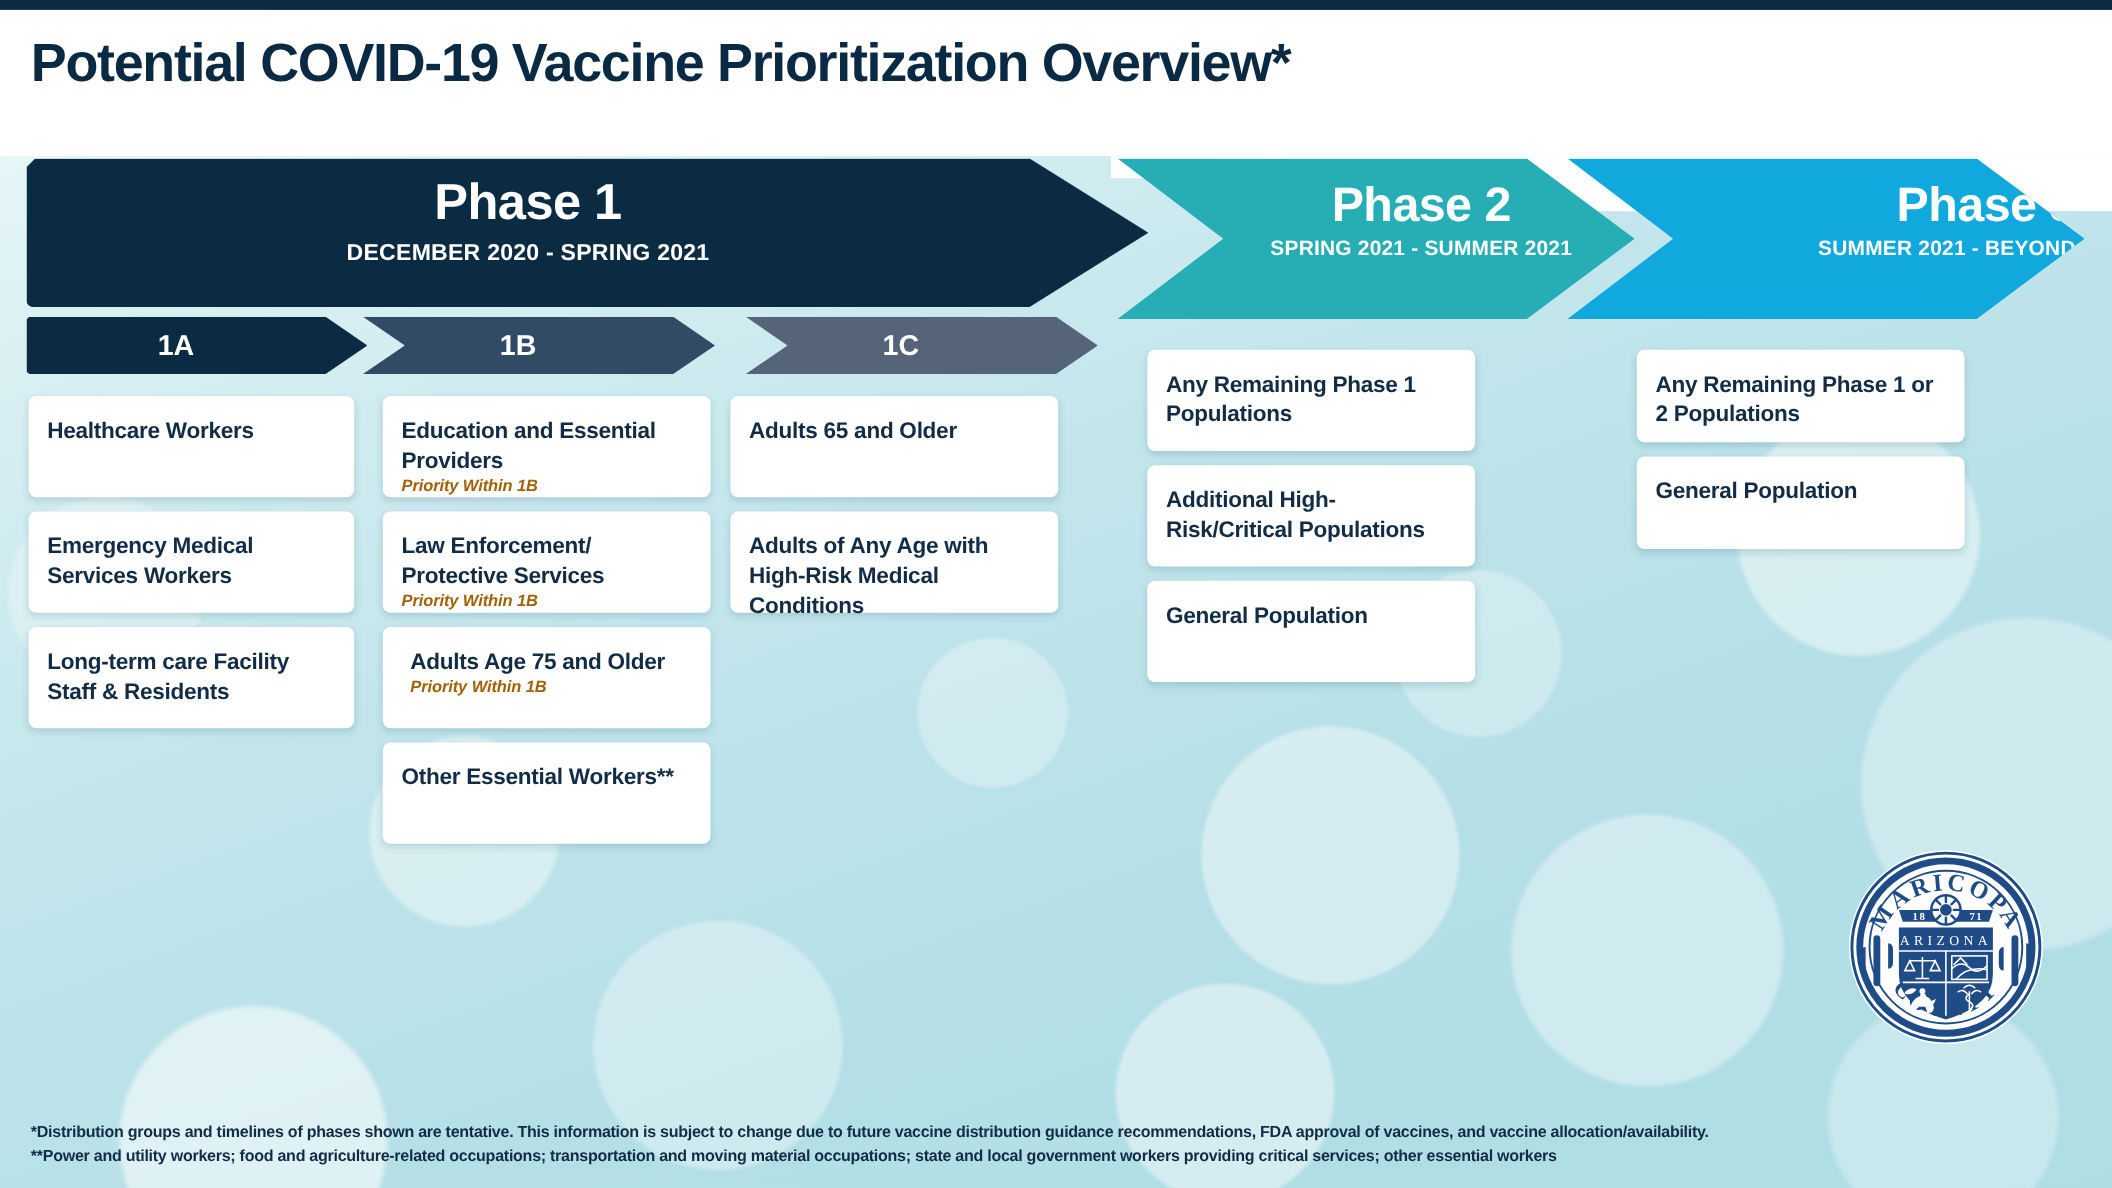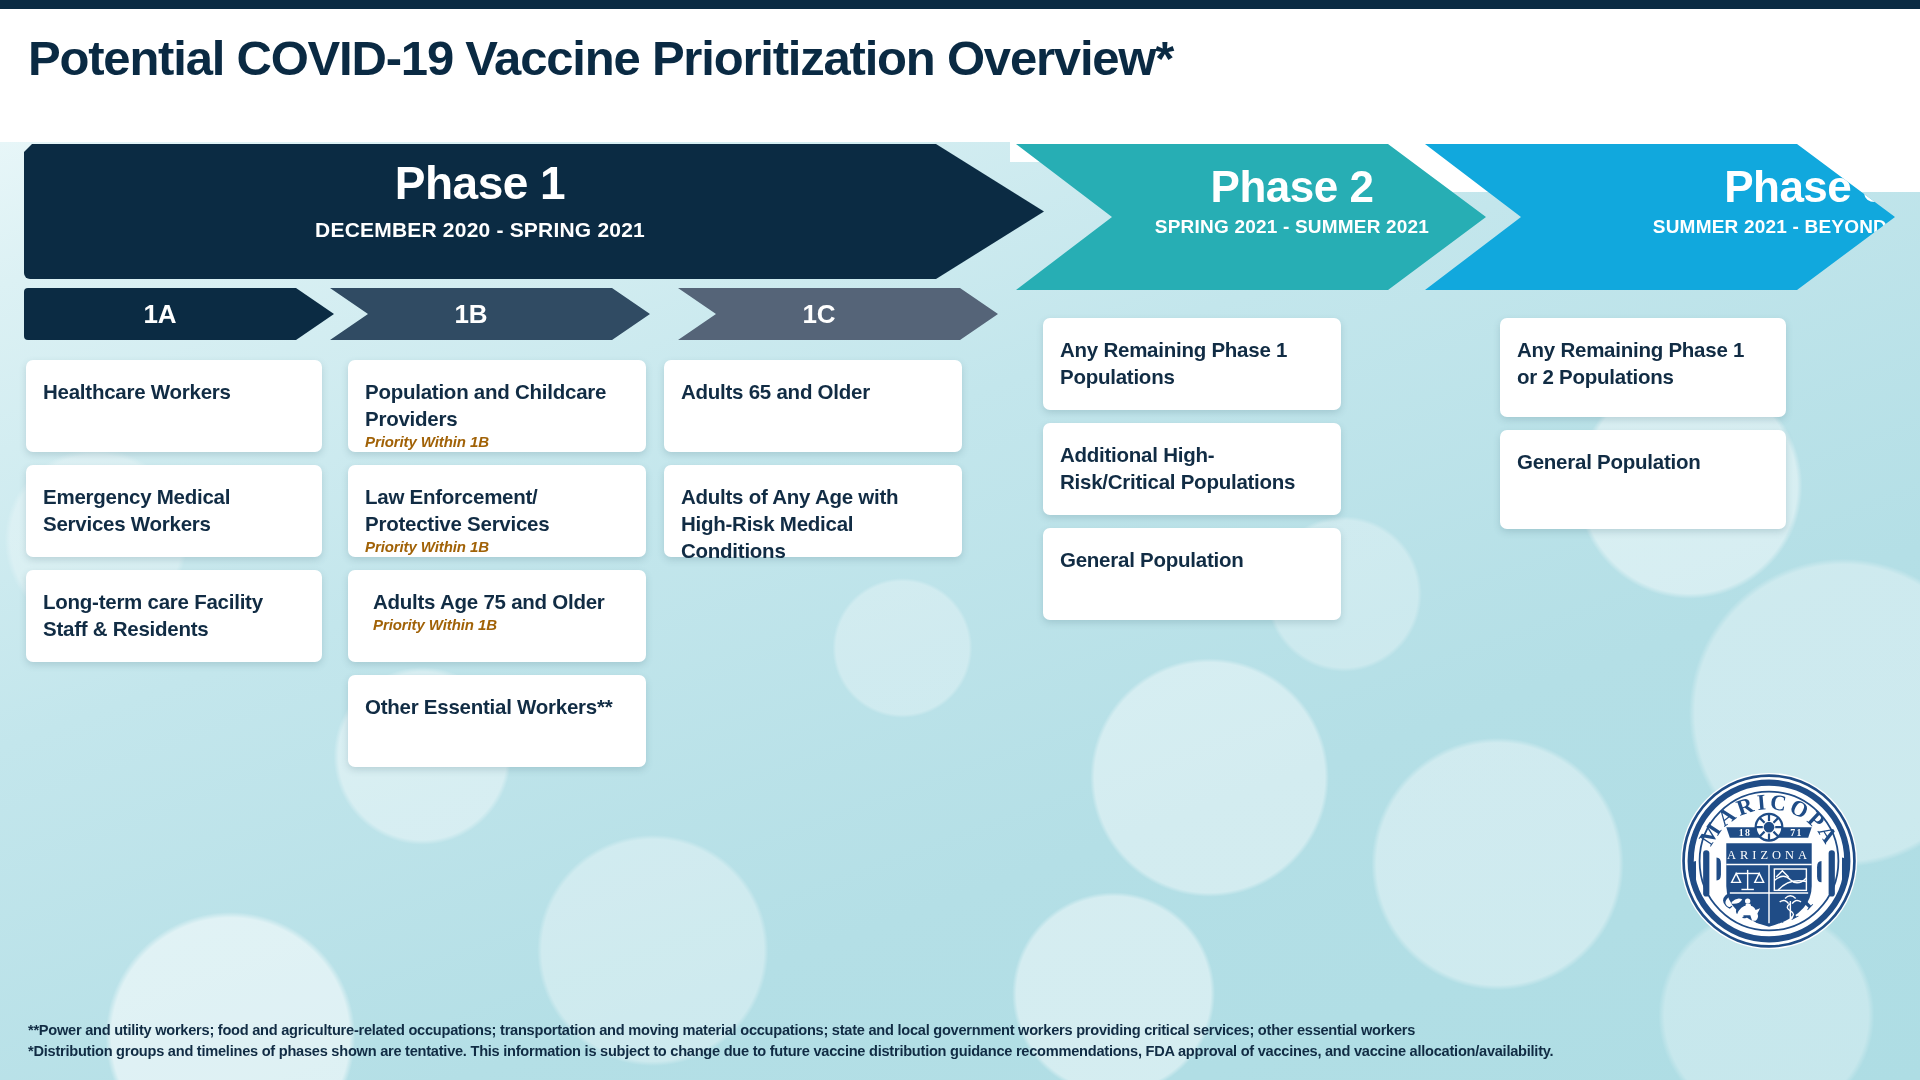--- a/index.html
+++ b/index.html
@@ -142,21 +142,21 @@
   #col-1a .card:nth-child(2){ height:92px; }
   #col-1a .card:nth-child(3){ height:92px; }
   #col-1b .card:nth-child(1){ height:92px; }
   #col-1b .card:nth-child(2){ height:92px; }
   #col-1b .card:nth-child(3){ height:92px; }
   #col-1b .card:nth-child(4){ height:92px; }
   #col-1b .card:nth-child(5){ height:92px; }
   #col-1c .card:nth-child(1){ height:92px; }
   #col-1c .card:nth-child(2){ height:92px; }
   #col-p2 .card{ height:92px; }
-  #col-p3 .card{ height:99px;margin-left:12px; }
+  #col-p3 .card{ height:84px; }
 
   
   #seal{
     position:absolute; top:772px; left:1680px;
     width:178px; height:178px; z-index:5;
   }
 
   
   #footnotes{
     position:absolute; left:28px; top:1020px; z-index:5;
@@ -206,21 +206,21 @@
     </div>
     <div class="card">
       <div class="c-title">Emergency Medical Services Workers</div>
     </div>
     <div class="card">
       <div class="c-title">Long-term care Facility Staff &amp; Residents</div>
     </div>
   </div>
 <div class="column" id="col-1b">
     <div class="card">
-      <div class="c-title">Population and Childcare Providers</div>
+      <div class="c-title">Education and Essential Providers</div>
       <div class="c-sub">Priority Within 1B</div>
     </div>
     <div class="card">
       <div class="c-title">Law Enforcement/ Protective Services</div>
       <div class="c-sub">Priority Within 1B</div>
     </div>
     <div class="card indent">
       <div class="c-title">Adults Age 75 and Older</div>
       <div class="c-sub">Priority Within 1B</div>
     </div>
@@ -328,15 +328,15 @@
       <line x1="124" y1="145" x2="124" y2="172"></line>
       <path d="M118 142 q6 -6 12 0"></path>
       <path d="M124 148 q-7 4 0 8 q7 4 0 8"></path>
       <path d="M112 146 q6 -4 10 2"></path>
         <path d="M136 146 q-6 -4 -10 2"></path>
     </g>
   </svg>
 </div>
 
 <div id="footnotes">
+  <div>*Distribution groups and timelines of phases shown are tentative. This information is subject to change due to future vaccine distribution guidance recommendations, FDA approval of vaccines,  and vaccine allocation/availability.</div>
   <div>**Power and utility workers; food and agriculture-related occupations; transportation and moving material occupations; state and local government workers providing critical services; other essential workers</div>
-  <div>*Distribution groups and timelines of phases shown are tentative. This information is subject to change due to future vaccine distribution guidance recommendations, FDA approval of vaccines,  and vaccine allocation/availability.</div>
 </div>
 
 </body></html>

